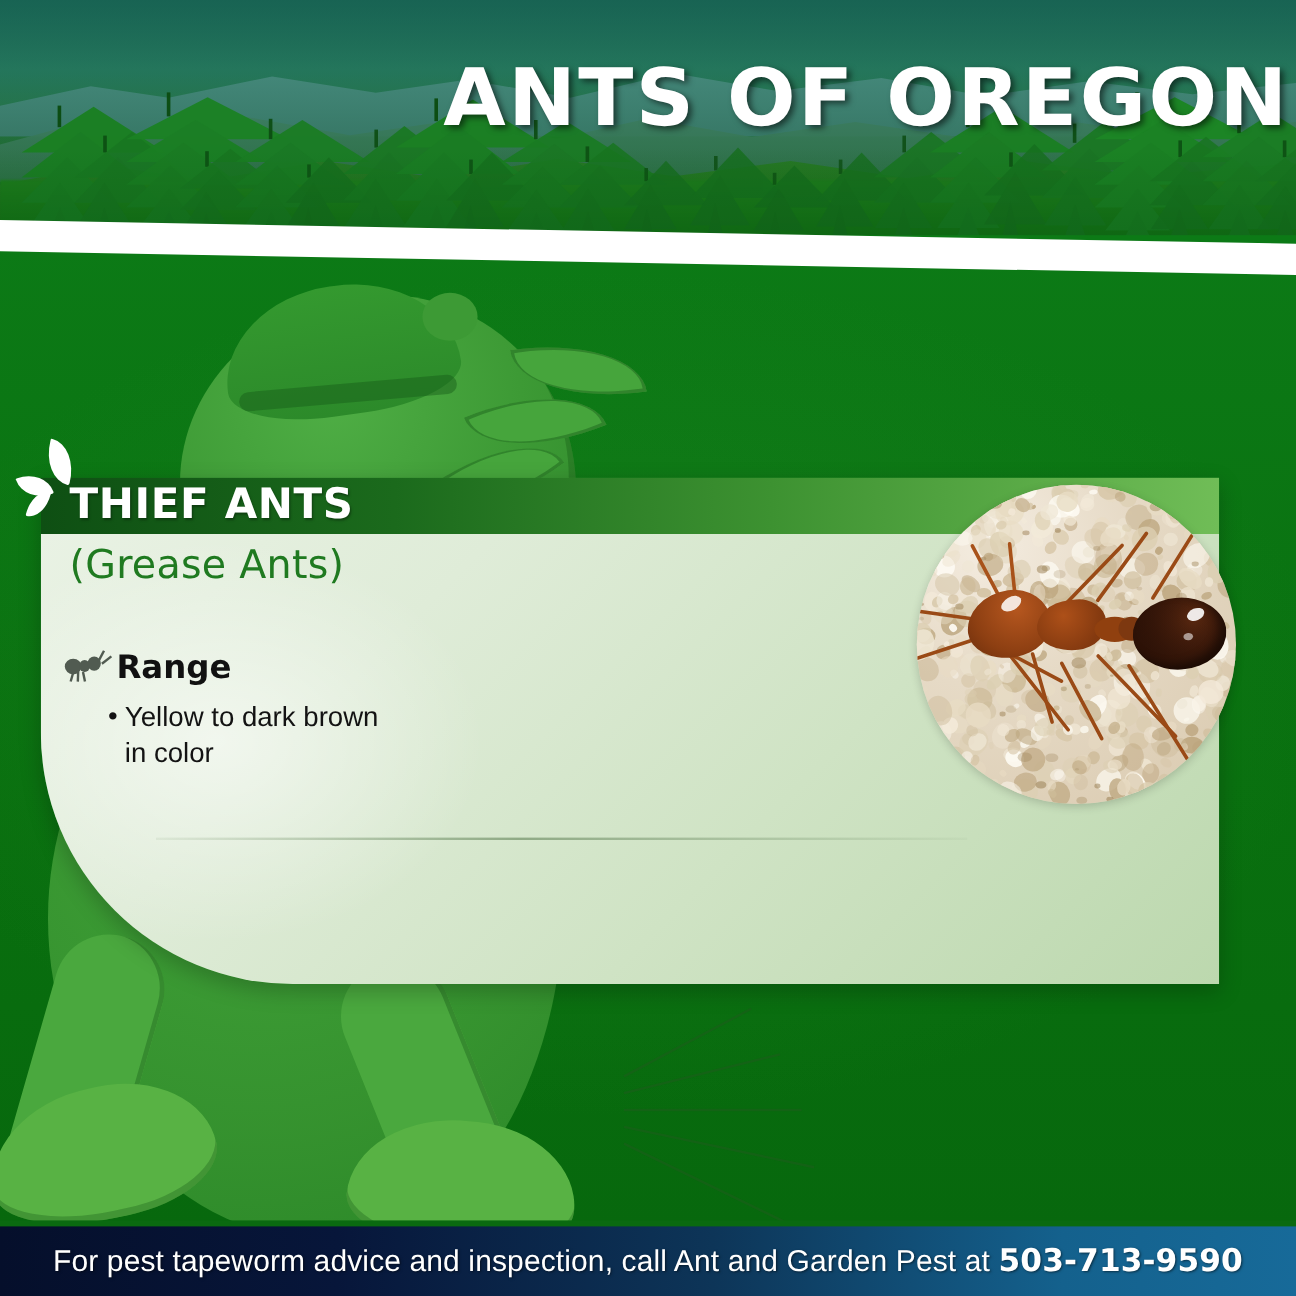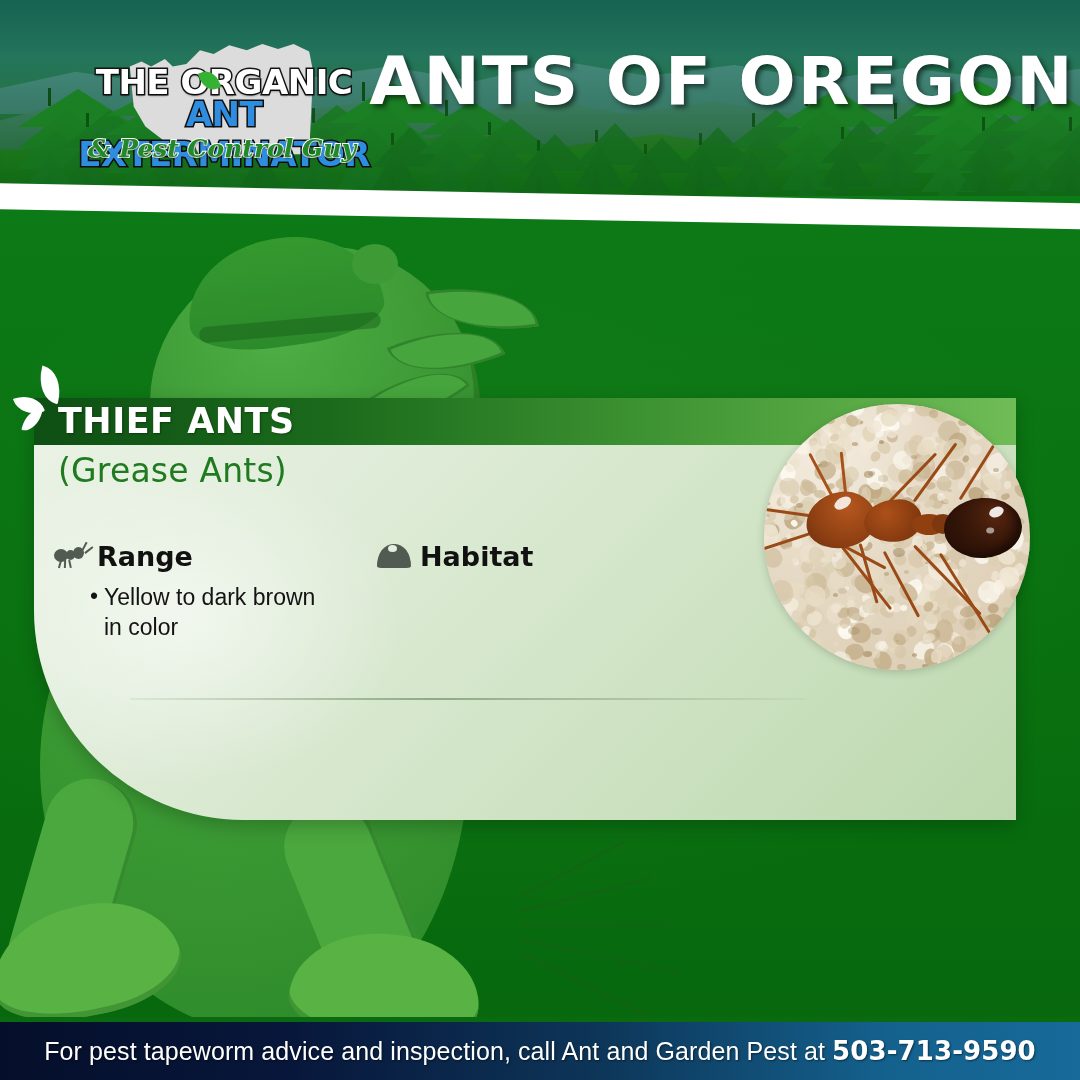--- a/index.html
+++ b/index.html
@@ -519,27 +519,20 @@
       </div>
     <div class="hdr-fade"></div>
   </div>
 
   <div class="divider"></div>
 
   <div class="title-block">
     <div class="main-title">ANTS OF OREGON</div>
   </div>
 
-  <div class="logo">
-    <div class="or-shape"></div>
-    <div class="logo-l1"><span>THE </span><span class="logo-o">ORGANIC</span></div>
-    <div class="logo-leaf"></div>
-    <div class="logo-l2">ANT EXTERMINATOR</div>
-    <div class="logo-l3">&amp; Pest Control Guy</div>
-  </div>
 
   <div class="body-bg">
     <div class="mascot">
       <div class="m-body"></div>
       <div class="m-head"></div>
       <div class="m-feath">
           <span></span>
           <span></span>
           <span></span>
         </div>
@@ -591,27 +584,20 @@
           </div>
           <span class="ttl">Range</span>
         </div>
         <ul class="bullets">
           <li>Yellow to dark brown
 in color</li>
         </ul>
       </div>
 
       <div class="col habitat">
-        <div class="col-head">
-          <div class="mound-icon">
-            <div class="hill"></div>
-              <div class="hole"></div>
-          </div>
-          <span class="ttl">Habitat</span>
-        </div>
       </div>
 
       <div class="sep"></div>
 
       <div class="threat">
       </div>
     </div>
   </div>
 
   <div class="photo">

